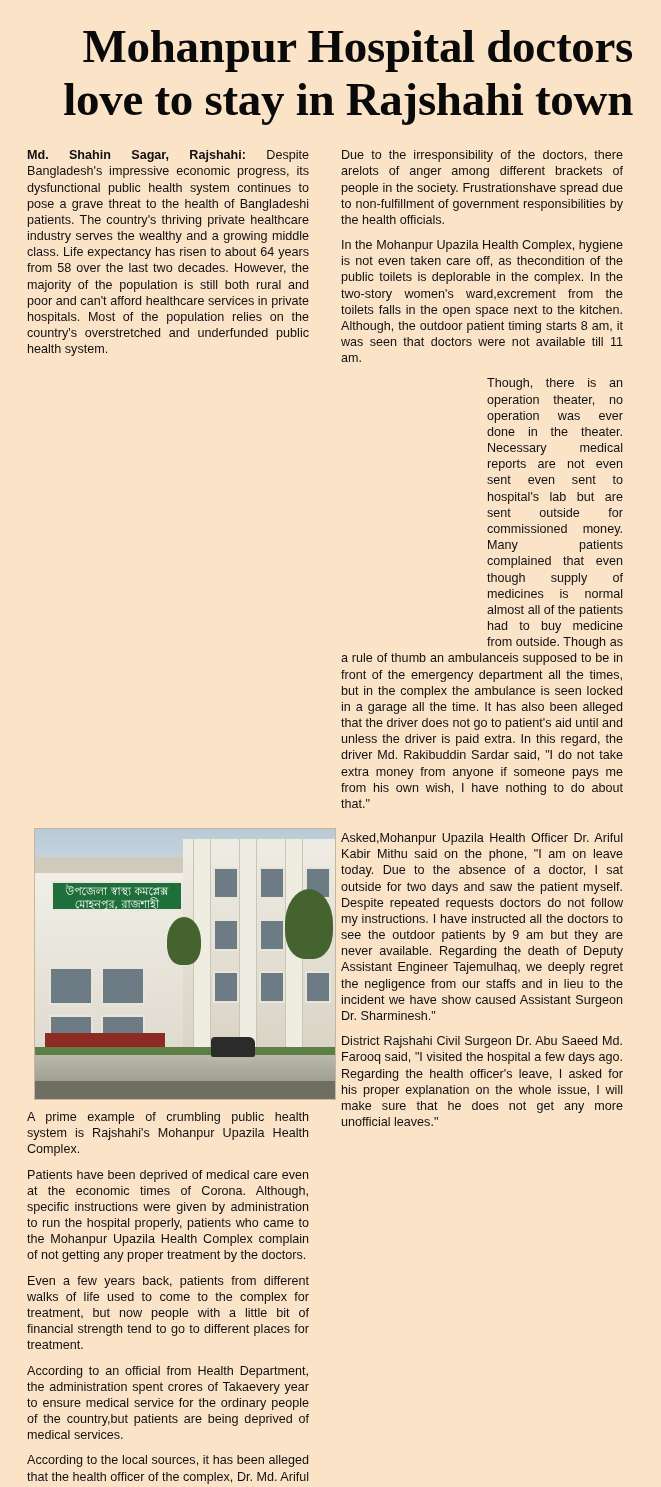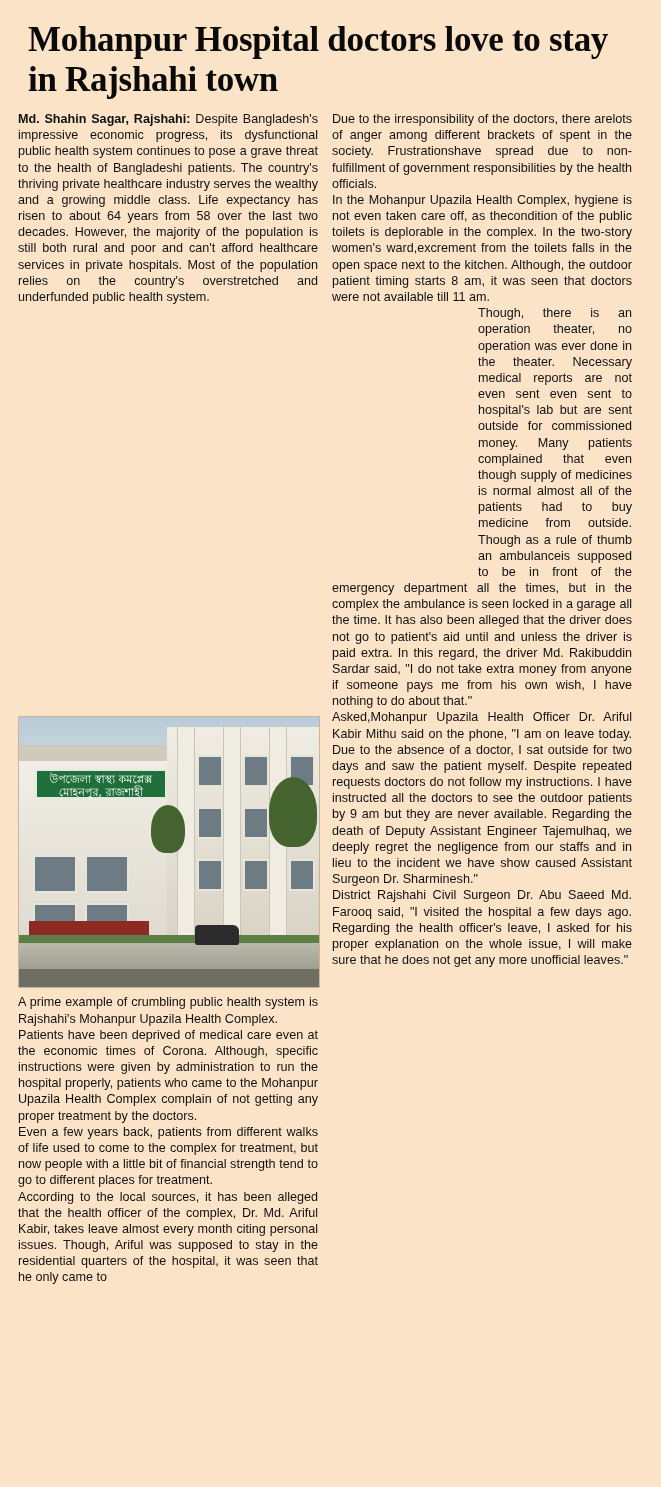--- a/index.html
+++ b/index.html
@@ -16,51 +16,51 @@
     position: relative;
     width: 661px;
     height: 1487px;
     background: #fbe3c8;
     box-sizing: border-box;
     padding: 14px 18px 10px 18px;
     overflow: hidden;
   }
   #headline {
     font-family: "Liberation Serif", serif;
-    font-size: 35px;
+    font-size: 47px;
     line-height: 1.13;
     font-weight: 700;
-    text-align: left;
+    text-align: right;
     color: #0a0a0a;
     letter-spacing: -0.3px;
     margin: 6px 10px 12px 10px;
   }
   #columns {
     display: flex;
     gap: 14px;
     align-items: flex-start;
   }
   .col {
     width: 300px;
     font-family: "Liberation Sans", sans-serif;
     font-size: 12.6px;
     line-height: 1.285;
     color: #111;
     text-align: justify;
     text-justify: inter-word;
     hyphens: auto;
   }
   .col p {
-    margin: 0;
+    margin: 9px;
   }
   .byline {
     font-weight: 700;
   }
   .photo-wrap {
-    margin: 7px 0 6px 0;
+    margin: 7px 0 6px 16px;
     width: 300px;
   }
   .photo {
     position: relative;
     width: 300px;
     height: 270px;
     overflow: hidden;
     background: #9fb6c6;
     border: 1px solid #c9b49c;
   }
@@ -168,21 +168,21 @@
 
   <h1 id="headline">Mohanpur Hospital doctors love to stay in Rajshahi town</h1>
 
   <div id="columns">
 
     <div class="col">
       <p><span class="byline">Md. Shahin Sagar, Rajshahi:</span><span> Despite Bangladesh's impressive economic progress, its dysfunctional public health system continues to pose a grave threat to the health of Bangladeshi patients. The country's thriving private healthcare industry serves the wealthy and a growing middle class. Life expectancy has risen to about 64 years from 58 over the last two decades. However, the majority of the population is still both rural and poor and can't afford healthcare services in private hospitals. Most of the population relies on the country's overstretched and underfunded public health system.</span></p>
     </div>
 
     <div class="col">
-      <p>Due to the irresponsibility of the doctors, there arelots of anger among different brackets of spent in the society. Frustrationshave spread due to non-fulfillment of government responsibilities by the health officials.</p>
+      <p>Due to the irresponsibility of the doctors, there arelots of anger among different brackets of people in the society. Frustrationshave spread due to non-fulfillment of government responsibilities by the health officials.</p>
       <p>In the Mohanpur Upazila Health Complex, hygiene is not even taken care off, as thecondition of the public toilets is deplorable in the complex. In the two-story women's ward,excrement from the toilets falls in the open space next to the kitchen. Although, the outdoor patient timing starts 8 am, it was seen that doctors were not available till 11 am.</p>
       <p>
         <span class="wrapcol-photo"></span>
         <span>Though, there is an operation theater, no operation was ever done in the theater. Necessary medical reports are not even sent even sent to hospital's lab but are sent outside for commissioned money. Many patients complained that even though supply of medicines is normal almost all of the patients had to buy medicine from outside. Though as a rule of thumb an ambulanceis supposed to be in front of the emergency department all the times, but in the complex the ambulance is seen locked in a garage all the time. It has also been alleged that the driver does not go to patient's aid until and unless the driver is paid extra. In this regard, the driver Md. Rakibuddin Sardar said, "I do not take extra money from anyone if someone pays me from his own wish, I have nothing to do about that."</span>
       </p>
     </div>
 
   </div>
 
   <div style="position:absolute; left:18px; top:calc(0px);"></div>
@@ -223,20 +223,21 @@
           <div class="ground"></div>
           <div class="road"></div>
           <div class="car"></div>
           <div class="tree" style="left:250px; top:60px; width:48px; height:70px;"></div>
           <div class="tree" style="left:132px; top:88px; width:34px; height:48px;"></div>
         </div>
       </div>
       <p>A prime example of crumbling public health system is Rajshahi's Mohanpur Upazila Health Complex.</p>
       <p>Patients have been deprived of medical care even at the economic times of Corona. Although, specific instructions were given by administration to run the hospital properly, patients who came to the Mohanpur Upazila Health Complex complain of not getting any proper treatment by the doctors.</p>
       <p>Even a few years back, patients from different walks of life used to come to the complex for treatment, but now people with a little bit of financial strength tend to go to different places for treatment.</p>
+      <p>According to an official from Health Department, the administration spent crores of Takaevery year to ensure medical service for the ordinary people of the country,but patients are being deprived of medical services.</p>
       <p>According to the local sources, it has been alleged that the health officer of the complex, Dr. Md. Ariful Kabir, takes leave almost every month citing personal issues. Though, Ariful was supposed to stay in the residential quarters of the hospital, it was seen that he only came to</p>
     </div>
 
     <div class="col">
       <p>Asked,Mohanpur Upazila Health Officer Dr. Ariful Kabir Mithu said on the phone, "I am on leave today. Due to the absence of a doctor, I sat outside for two days and saw the patient myself. Despite repeated requests doctors do not follow my instructions. I have instructed all the doctors to see the outdoor patients by 9 am but they are never available. Regarding the death of Deputy Assistant Engineer Tajemulhaq, we deeply regret the negligence from our staffs and in lieu to the incident we have show caused Assistant Surgeon Dr. Sharminesh."</p>
       <p>District Rajshahi Civil Surgeon Dr. Abu Saeed Md. Farooq said, "I visited the hospital a few days ago. Regarding the health officer's leave, I asked for his proper explanation on the whole issue, I will make sure that he does not get any more unofficial leaves."</p>
     </div>
 
   </div>
 

